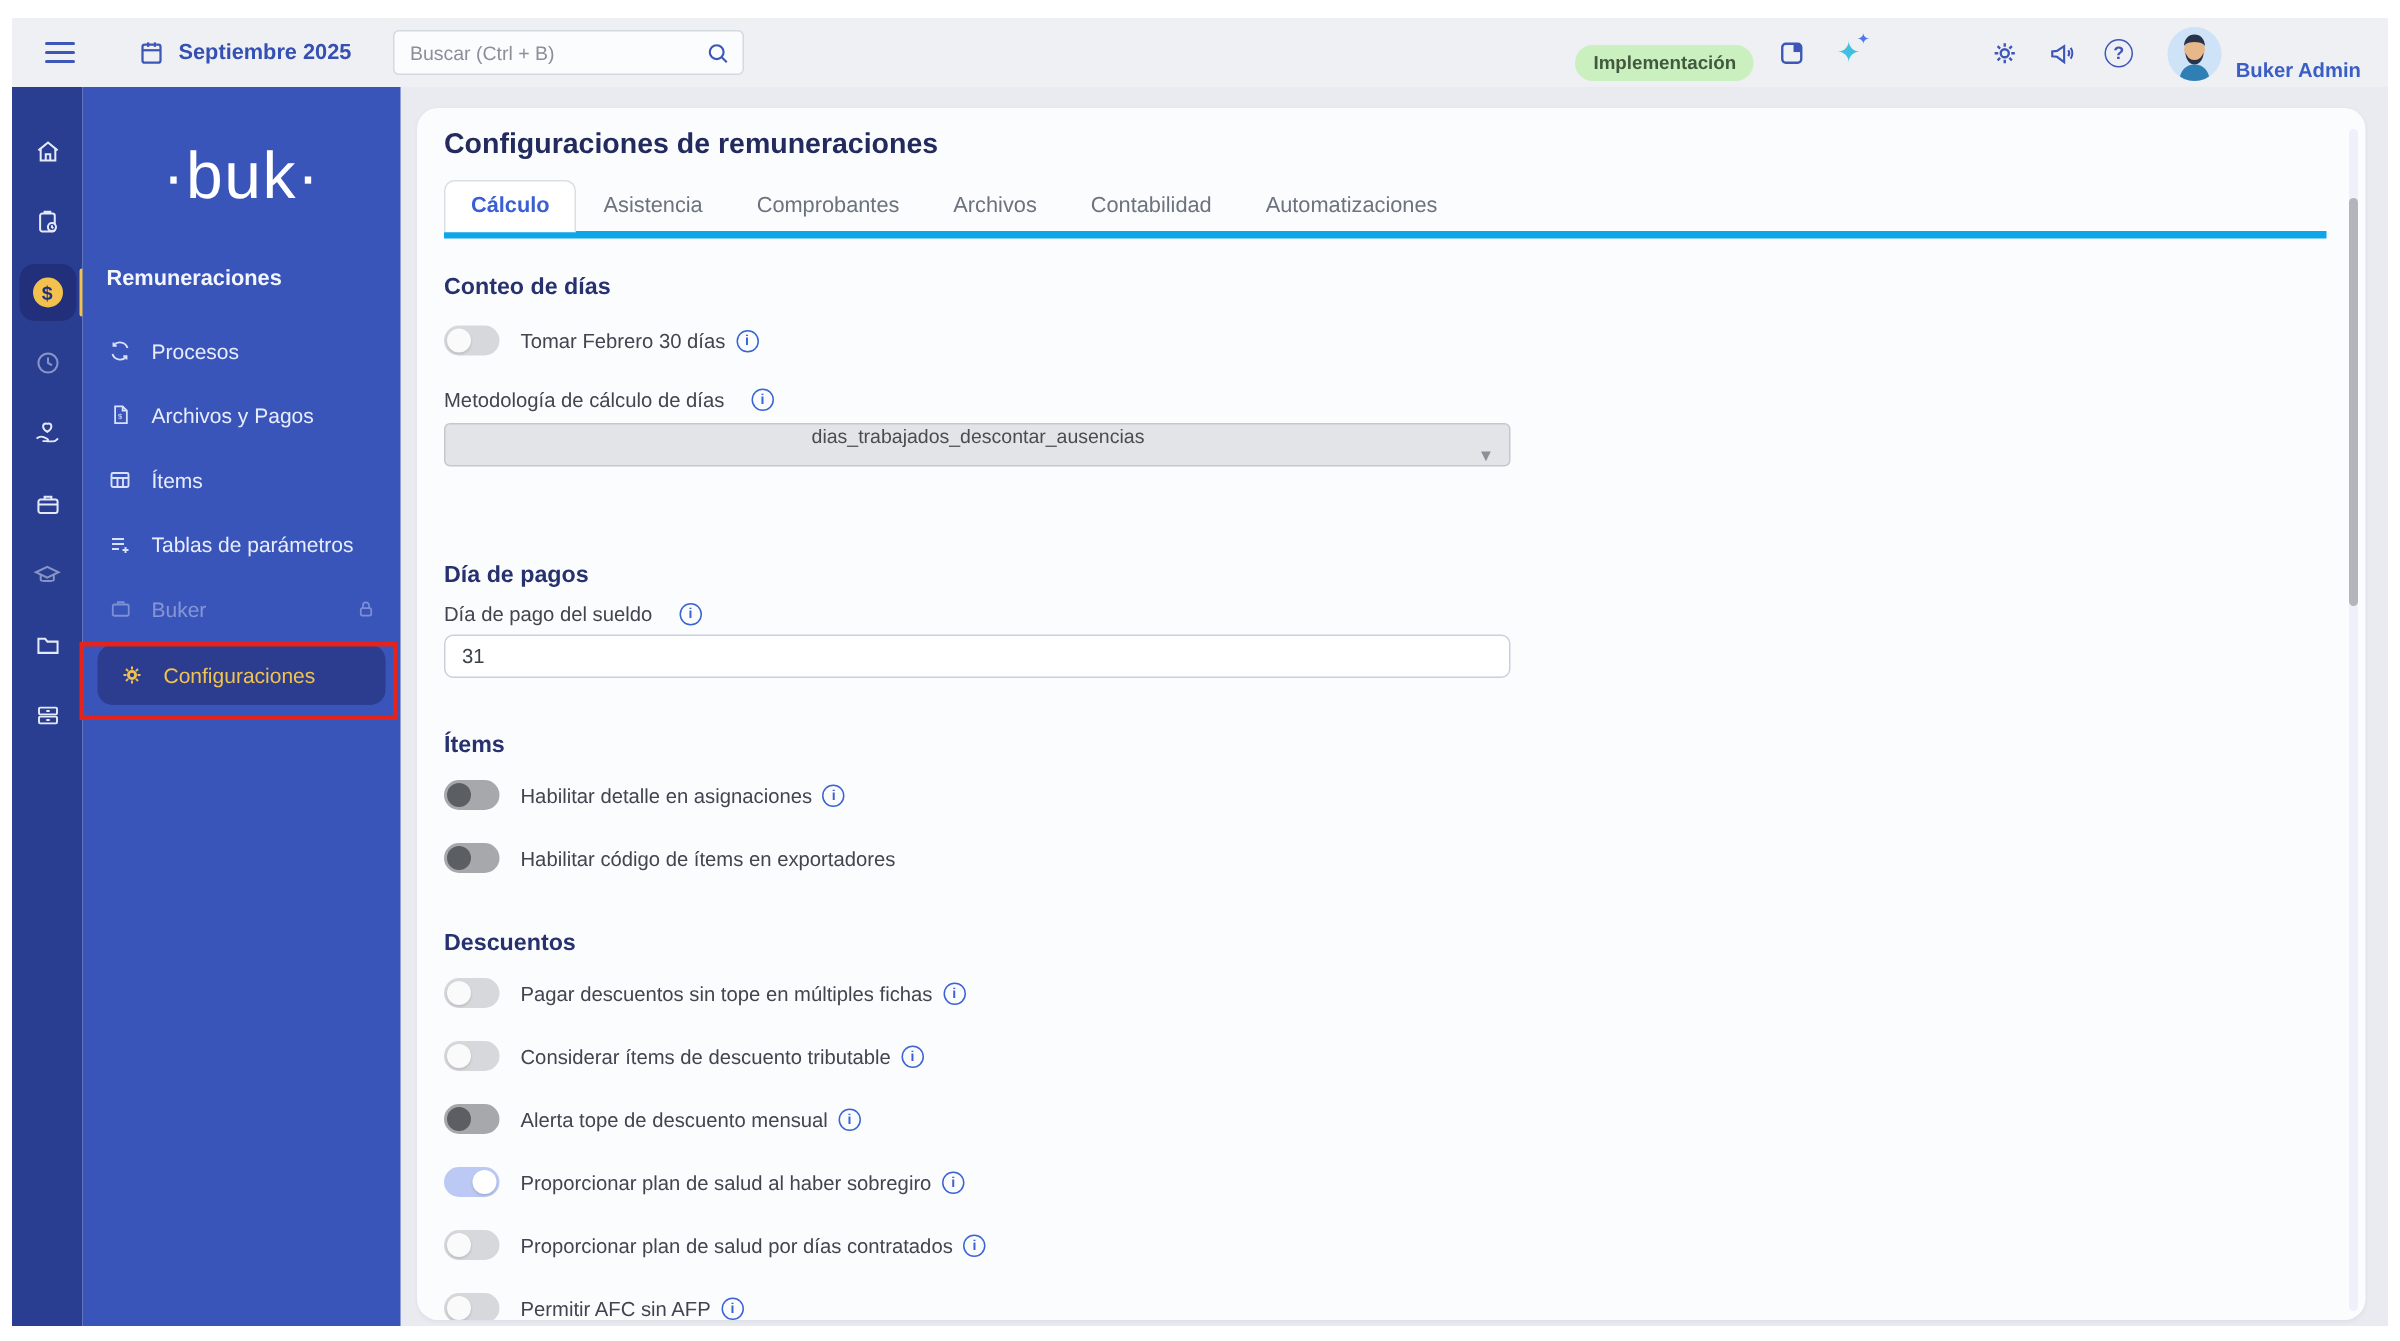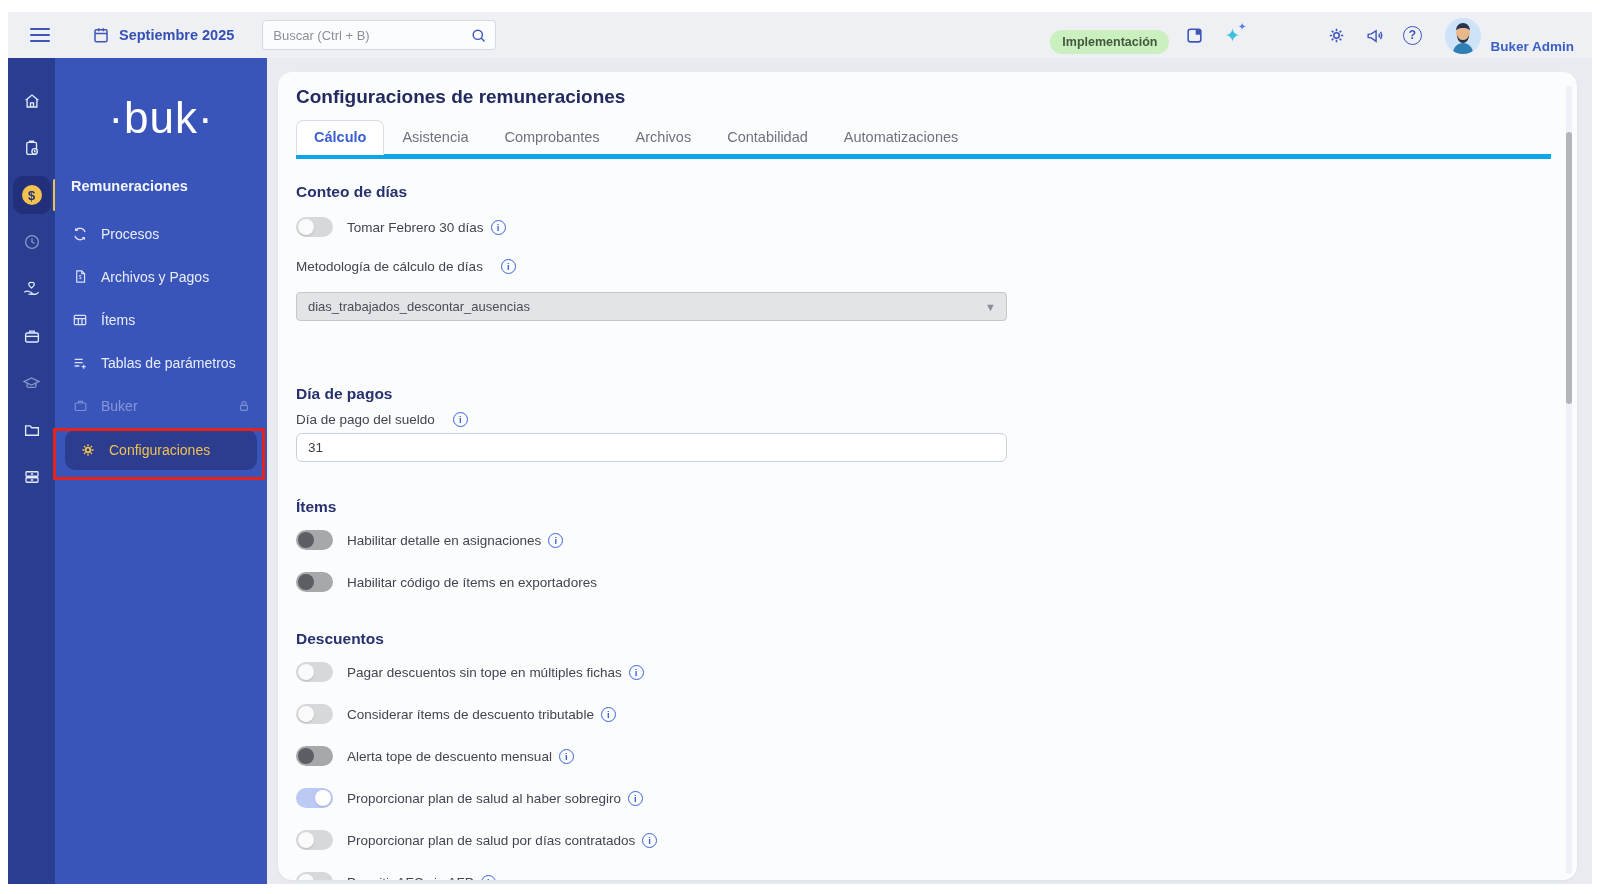--- a/index.html
+++ b/index.html
@@ -54,21 +54,21 @@
   .tab { padding:8px 17px 9px; font-size:14.5px; color:#6c727e; cursor:pointer; border:1px solid transparent; margin-bottom:-1px; }
   .tab.active { background:#ffffff; color:#3a5fd3; font-weight:600; border:1px solid #dcdee5; border-bottom:1px solid #ffffff; border-radius:7px 7px 0 0; }
   .section-h { margin-top:24px; font-size:15.5px; font-weight:700; color:#27316e; }
   .row { display:flex; align-items:center; }
   .toggle-row { margin-top:16px; }
   .toggle-row + .toggle-row { margin-top:22px; }
   .lbl { font-size:13.5px; color:#40454f; margin-left:14px; }
   .field-lbl { margin-top:22px; font-size:13.5px; color:#40454f; display:flex; align-items:center; }
   .info { width:15px; height:15px; border:1.3px solid #3b63d4; border-radius:50%; color:#3b63d4; font-size:9.5px; font-weight:700; display:inline-flex; align-items:center; justify-content:center; margin-left:7px; flex:none; font-style:normal; }
   .info.far { margin-left:18px; }
-  .select { margin-top:18px; width:711px; height:29px; background:#e3e4e8; border:1px solid #c6c7cb; border-radius:4px; display:flex; align-items:center; padding:0 10px 0 11px; font-size:13px; color:#4a4c52; }
+  .select { margin-top:8px; width:711px; height:29px; background:#e3e4e8; border:1px solid #c6c7cb; border-radius:4px; display:flex; align-items:center; padding:0 10px 0 11px; font-size:13px; color:#4a4c52;flex-direction:column; }
   .select .chev { margin-left:auto; color:#8a8f99; font-size:11px; }
   .text-input { margin-top:6px; width:711px; height:29px; background:#ffffff; border:1px solid #c9cfdb; border-radius:6px; padding:0 11px; font-size:13.5px; color:#3c4148; font-family:"Liberation Sans", sans-serif; outline:none; }
   .mt-sm { margin-top:8px; }
   .mt-lg { margin-top:64px; }
   .mt-md { margin-top:36px; }
   .mt-md2 { margin-top:38px; }
   .tmt { margin-top:14px; }
 
   
   .toggle { width:37px; height:20px; border-radius:10px; position:relative; cursor:pointer; flex:none; }

